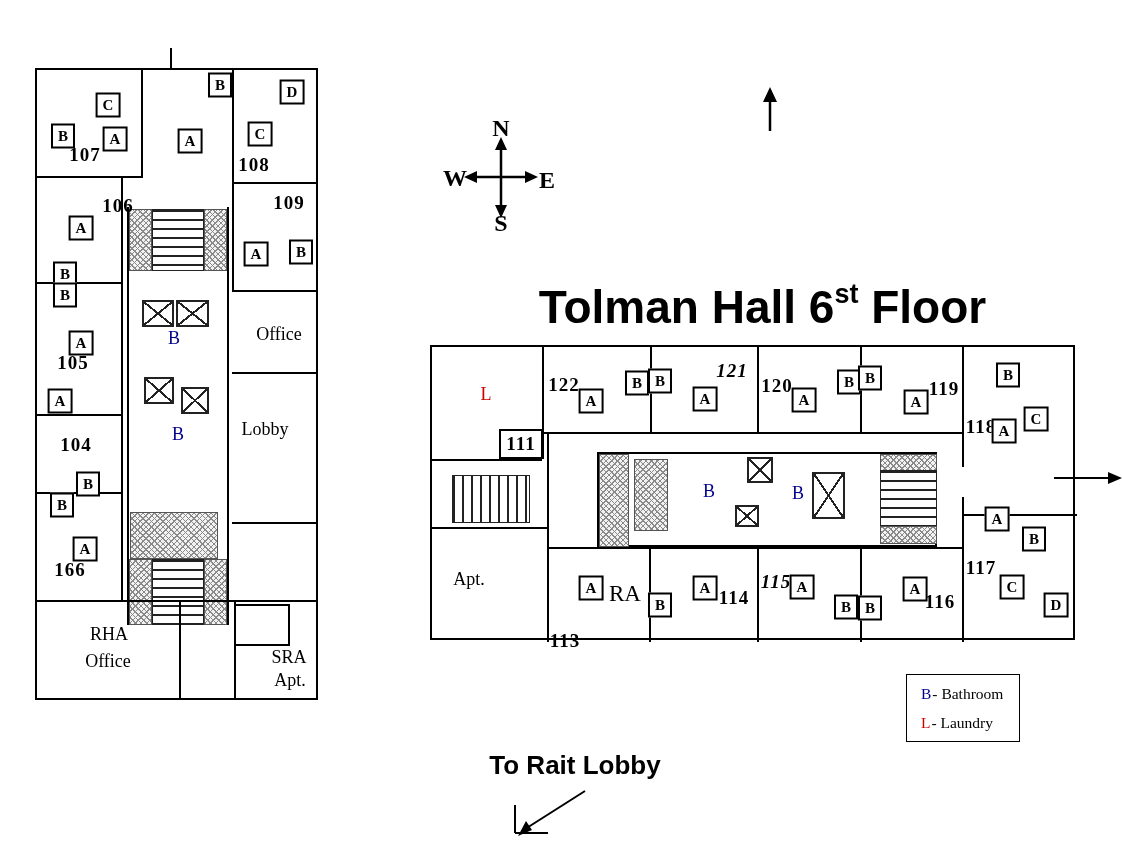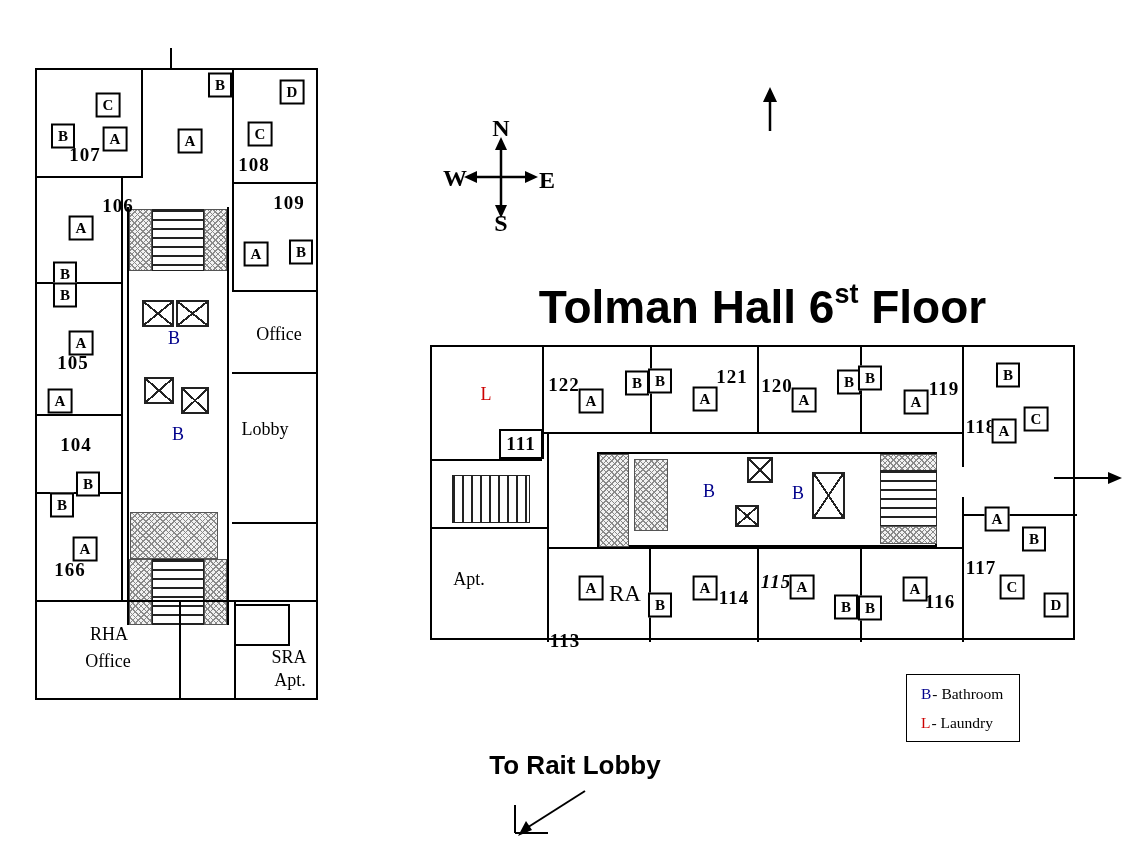--- a/index.html
+++ b/index.html
@@ -186,21 +186,21 @@
     <div class="hatch" style="left:448px;top:179px;width:55px;height:16px;"></div>
 
     <div class="labels">
         <span class="lbl laundry" style="left: 54px; top: 47px;">L</span>
         <span class="lbl num" style="left: 89px; top: 97px;">111</span>
         <span class="lbl num" style="left: 132px; top: 38px; text-align: center;">122</span>
         <span class="lbl bed" style="left: 159px; top: 54px;">A</span>
         <span class="lbl bed" style="left: 205px; top: 36px;">B</span>
         <span class="lbl bed" style="left: 228px; top: 34px;">B</span>
         <span class="lbl bed" style="left: 273px; top: 52px;">A</span>
-        <span class="lbl num" style="left: 300px; top: 30px;">121</span>
+        <span class="lbl num" style="left: 300px; top: 24px; font-style: italic;">121</span>
         <span class="lbl num" style="left: 345px; top: 39px;">120</span>
         <span class="lbl bed" style="left: 372px; top: 53px;">A</span>
         <span class="lbl bed" style="left: 417px; top: 35px;">B</span>
         <span class="lbl bed" style="left: 438px; top: 31px;">B</span>
         <span class="lbl bed" style="left: 484px; top: 55px;">A</span>
         <span class="lbl num" style="left: 512px; top: 42px;">119</span>
         <span class="lbl bed" style="left: 576px; top: 28px;">B</span>
         <span class="lbl num" style="left: 549px; top: 80px;">118</span>
         <span class="lbl bed" style="left: 572px; top: 84px;">A</span>
         <span class="lbl bed" style="left: 604px; top: 72px;">C</span>

